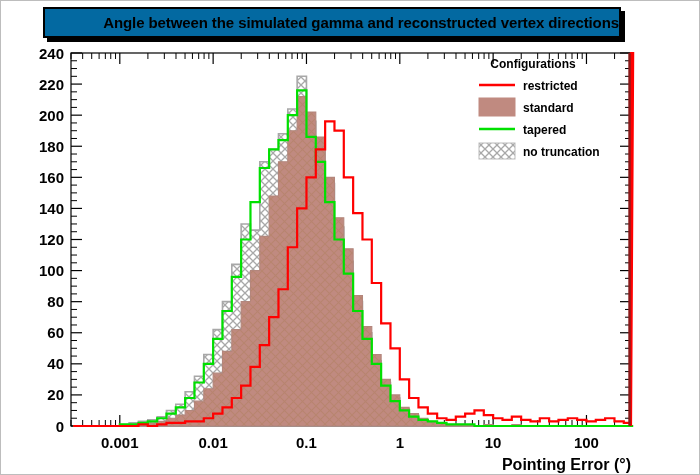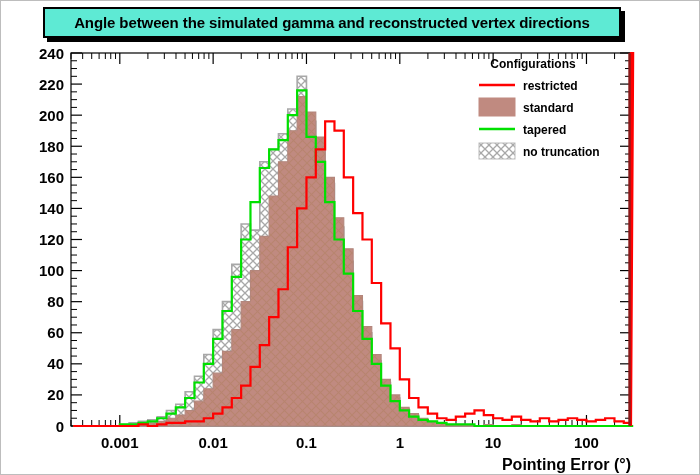--- a/index.html
+++ b/index.html
@@ -14,25 +14,25 @@
     width:700px;height:475px;
     background:#ffffff;
     border:1px solid #bdbdbd;
     box-sizing:border-box;
   }
   
   #title-box{
     position:absolute;
     left:42px;top:6px;
     width:578px;height:31px;
-    background:#5eead4;
+    background:#0369a1;
     border:2px solid #000000;
     box-shadow:4px 4px 0 0 #000000;
     box-sizing:border-box;
-    display:flex;align-items:center;justify-content:center;
+    display:flex;align-items:center;justify-content:flex-end;
   }
   #title-text{
     font-size:15px;font-weight:bold;color:#000;
     letter-spacing:-0.1px;white-space:nowrap;
   }
   
   #plot{
     position:absolute;left:0;top:0;
   }
   .axlabel{

